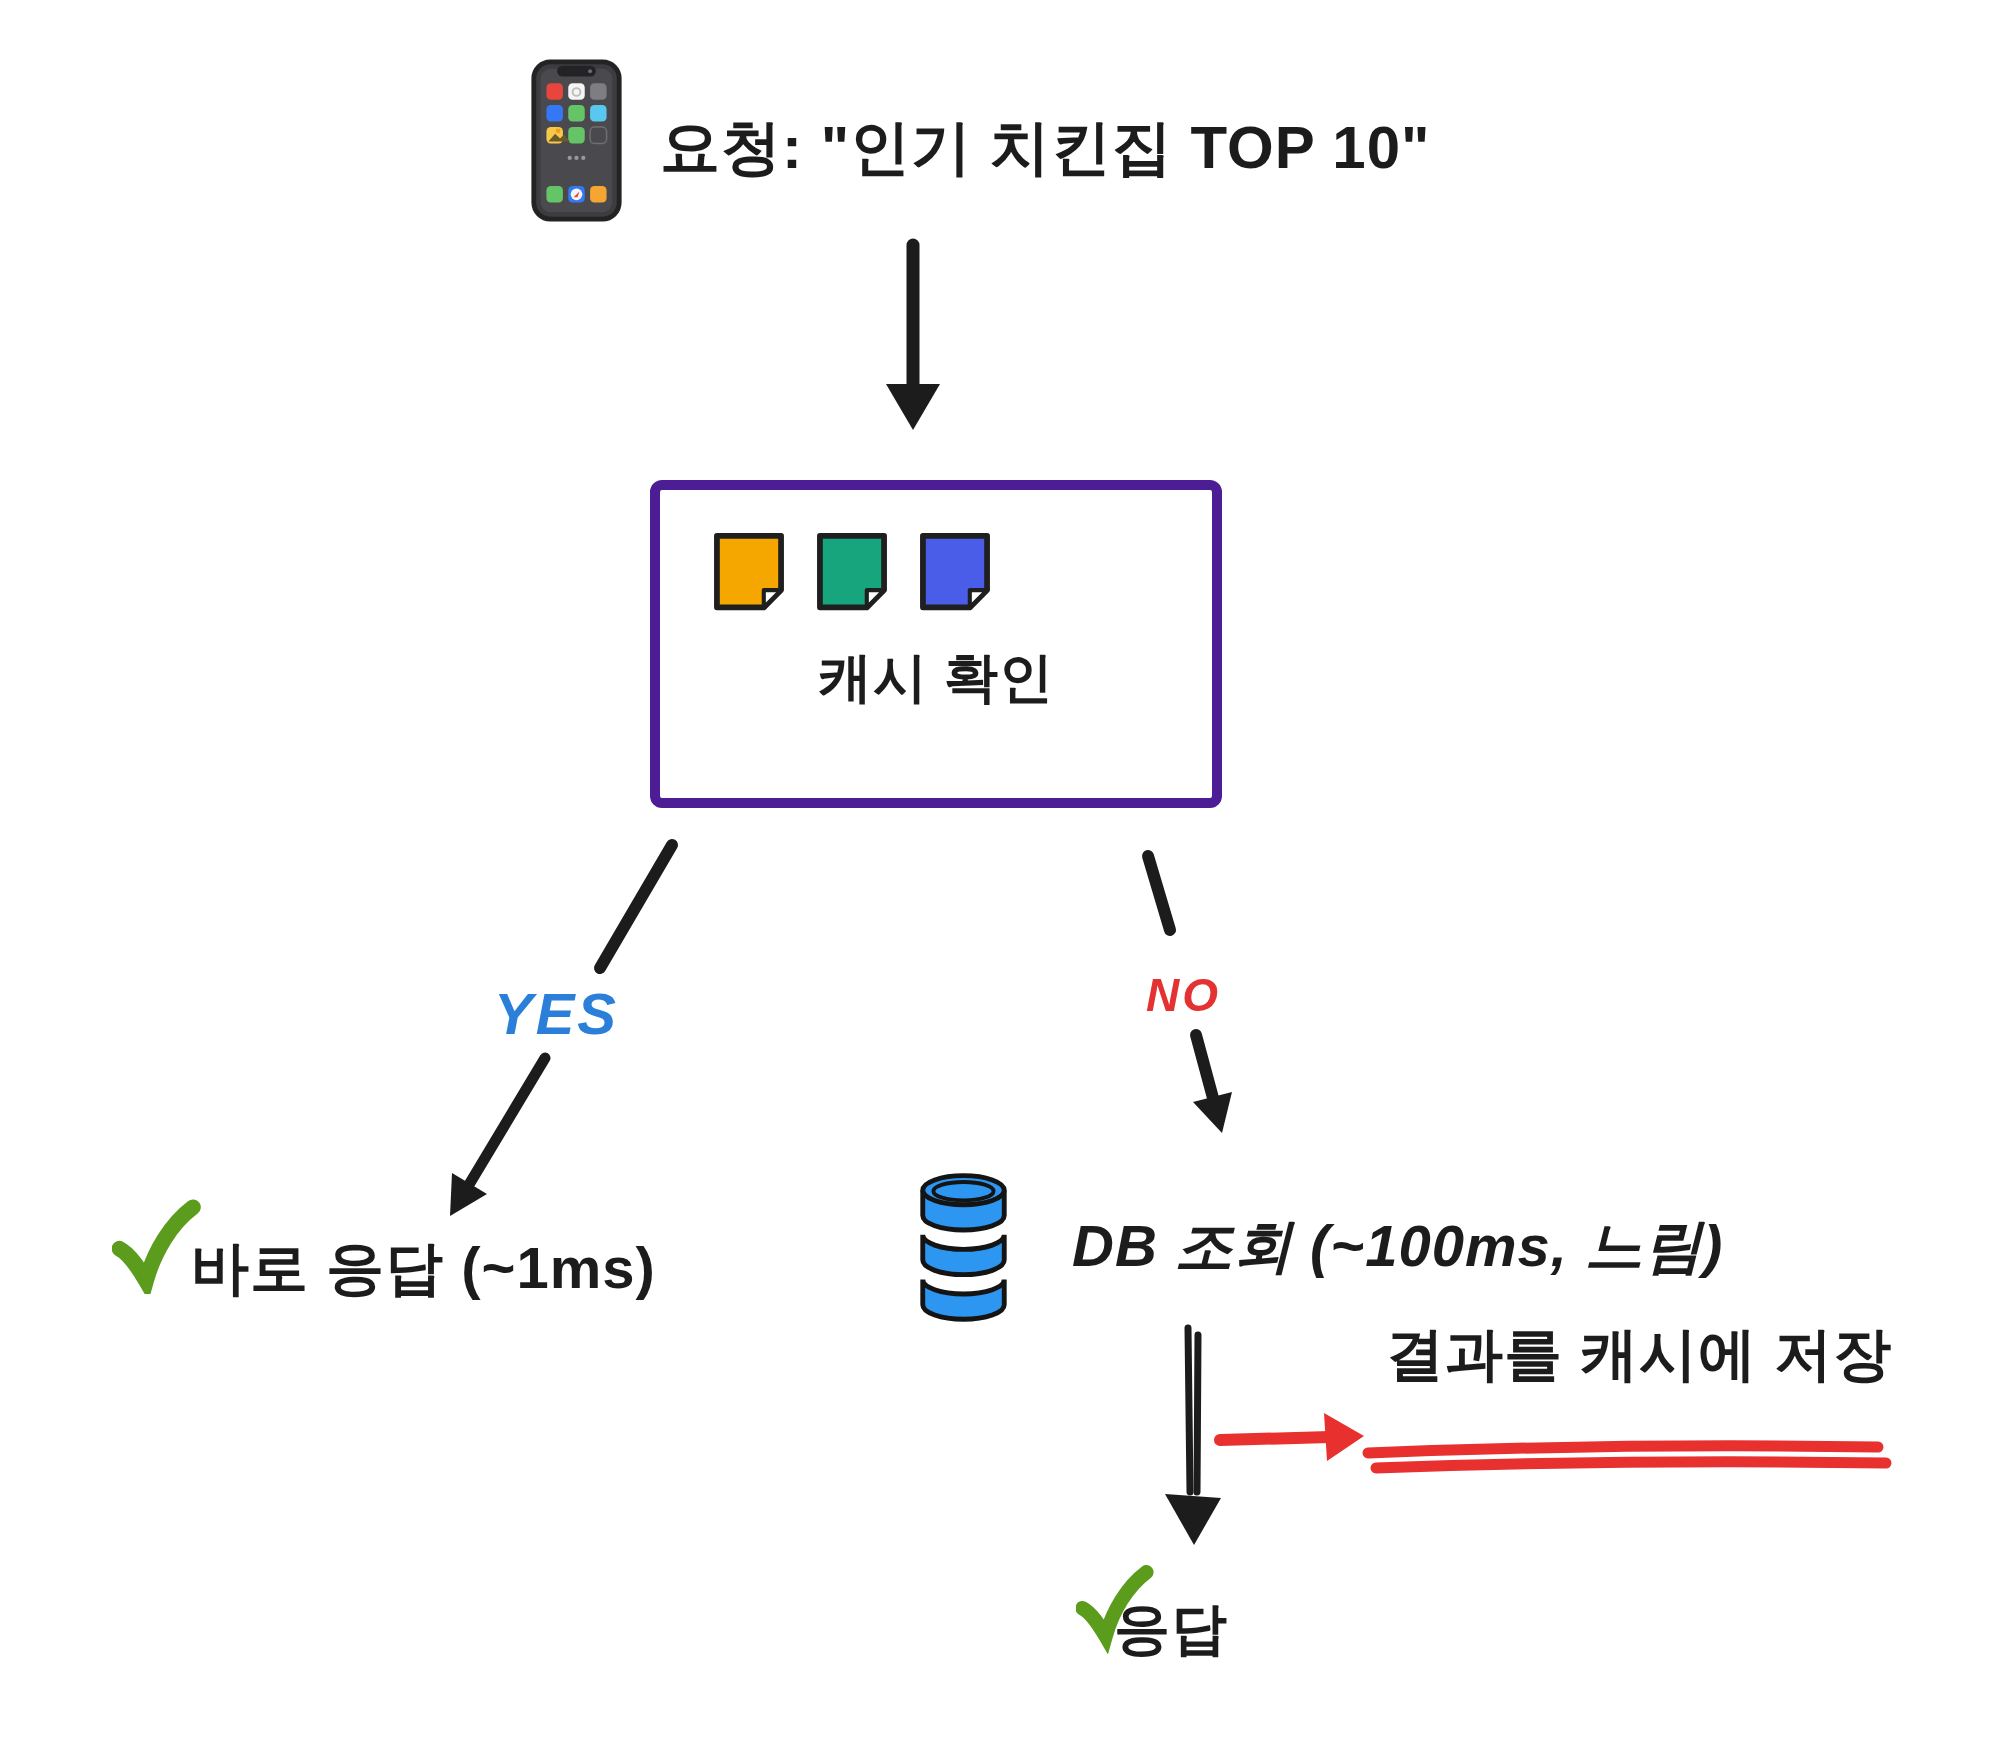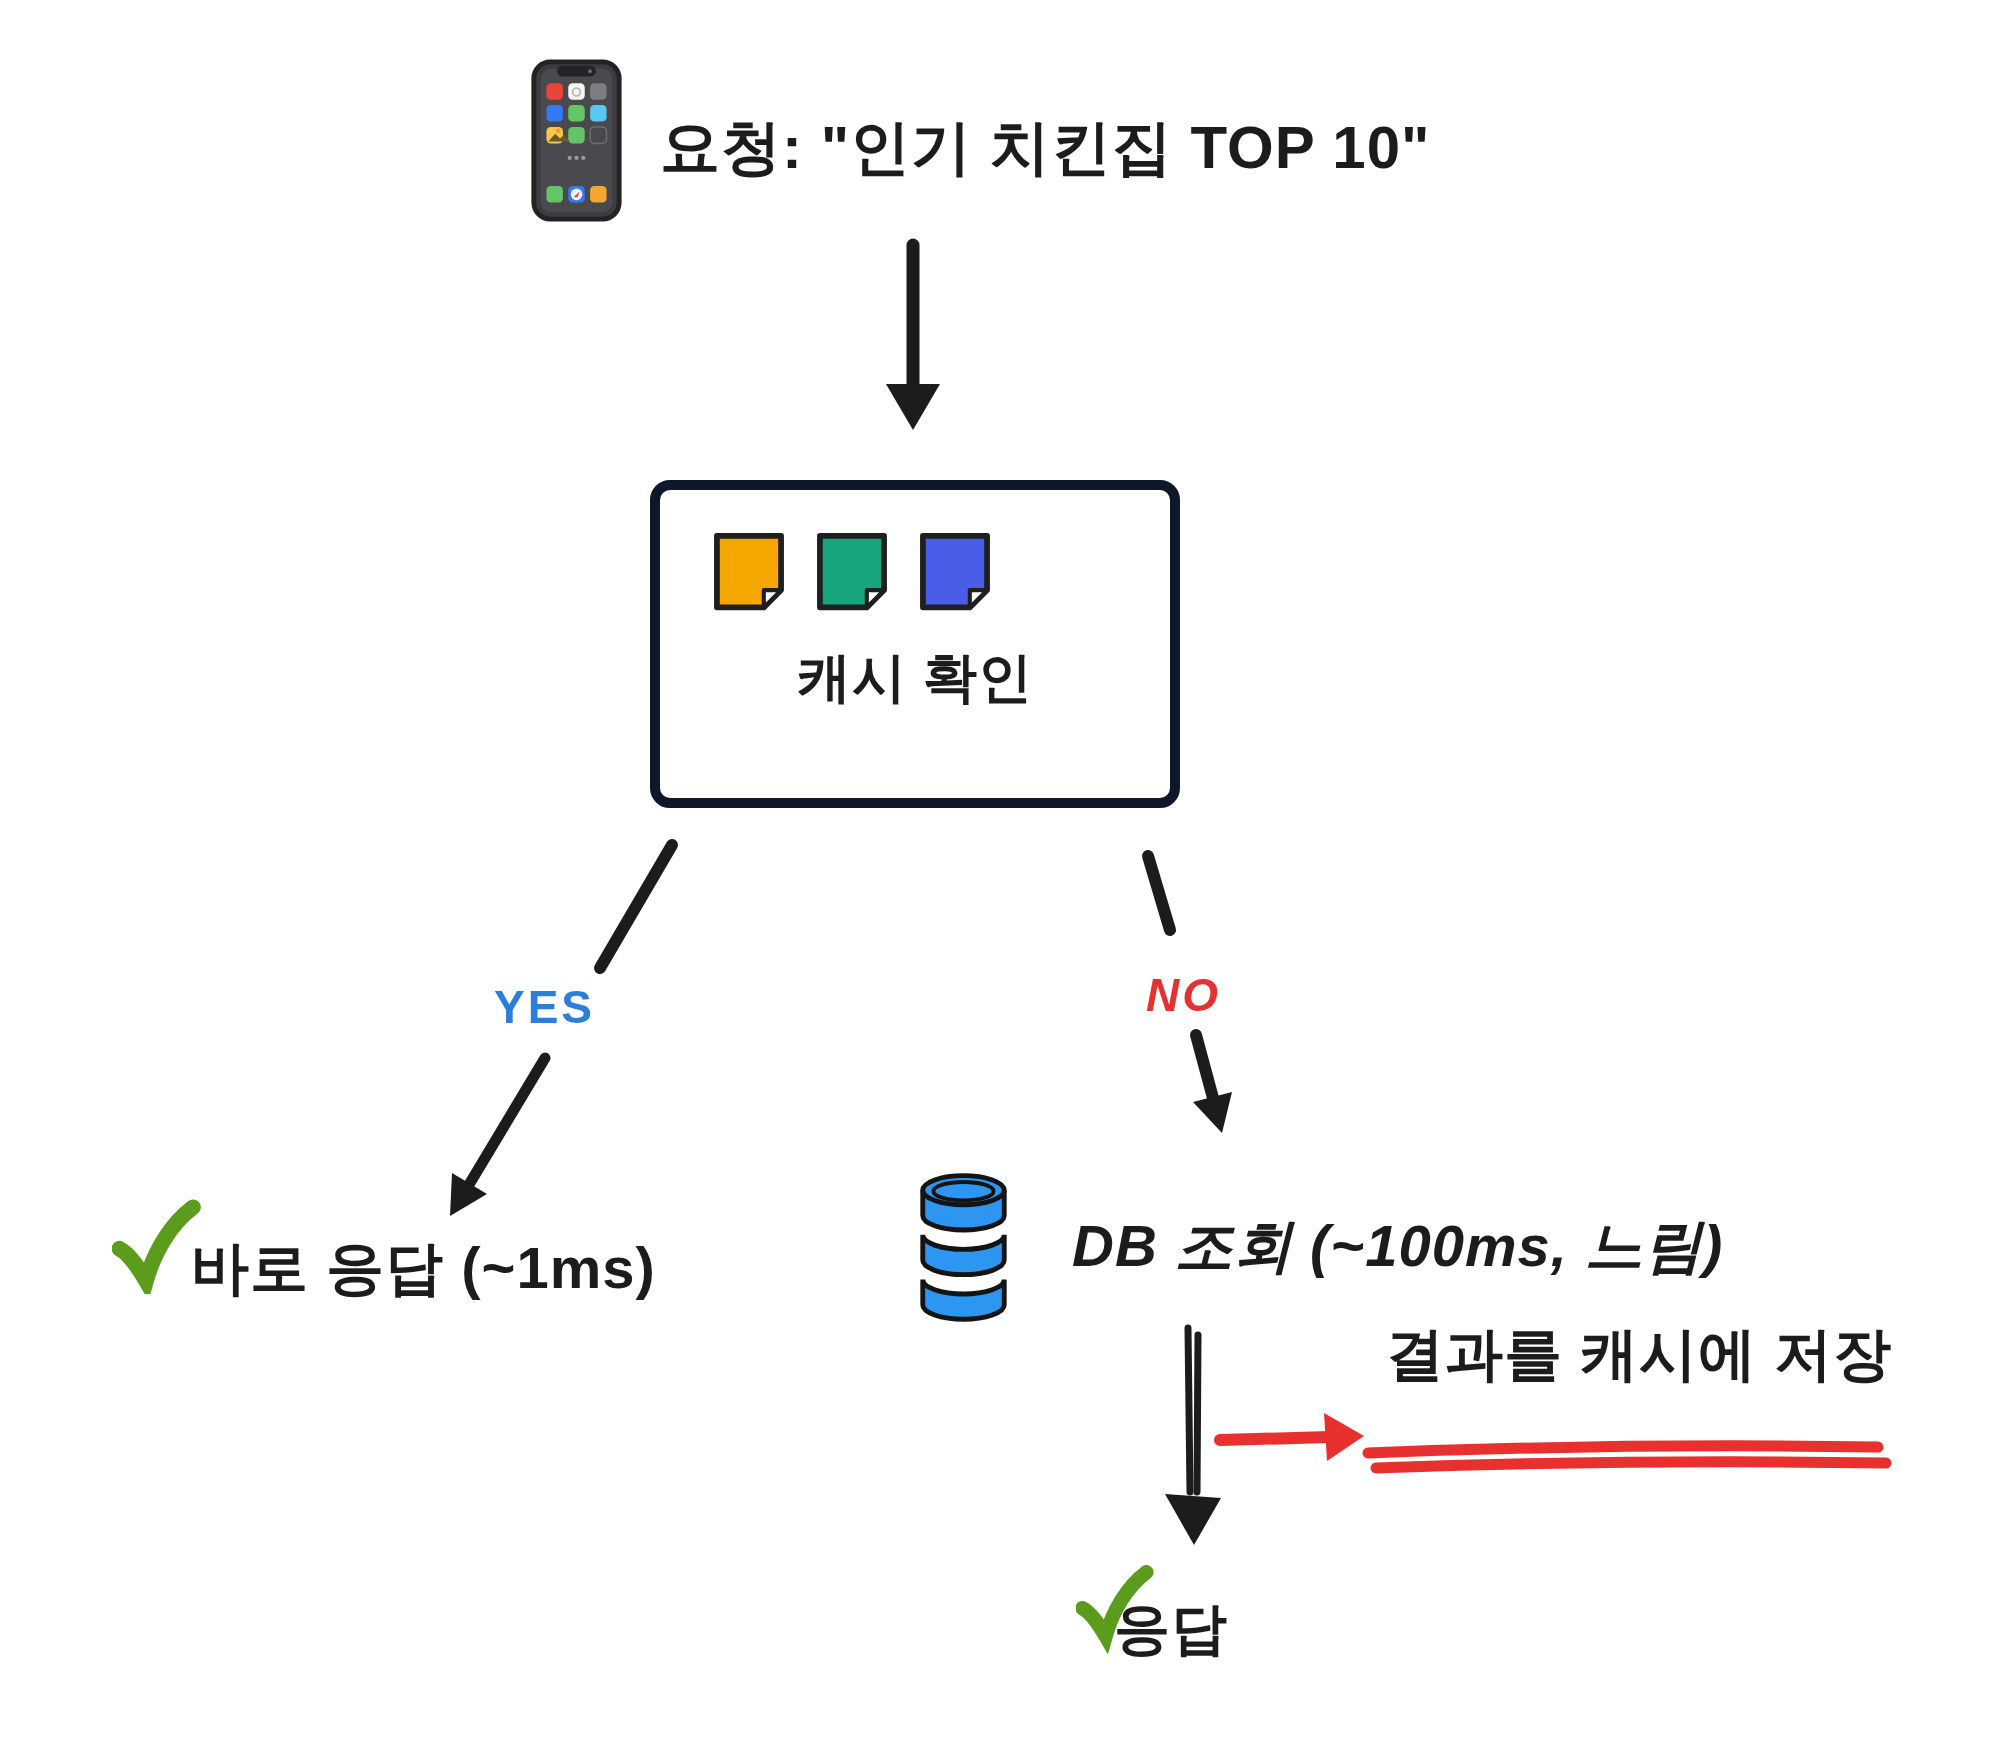--- a/index.html
+++ b/index.html
@@ -13,30 +13,30 @@
   }
   .abs{position:absolute;}
   .label{
     font-weight:700;
     color:#1c1c1c;
     letter-spacing:1px;
     white-space:nowrap;
   }
   #request-label{left:660px;top:108px;font-size:60px;}
   #cache-box{
-    left:650px;top:480px;width:530px;height:328px;
-    border:10px solid #0f172a;border-radius:20px;
+    left:650px;top:480px;width:572px;height:328px;
+    border:10px solid #4c1d95;border-radius:12px;
     box-sizing:border-box;background:#ffffff;
   }
   .note{position:absolute;top:37px;width:74px;height:90px;}
   #note-orange{left:52px;}
   #note-green{left:155px;}
   #note-blue{left:258px;}
   #cache-label{left:0;top:152px;width:100%;text-align:center;font-size:54px;position:absolute;}
-  #yes-label{left:494px;top:980px;font-size:46px;color:#2b7fd9;letter-spacing:3px;}
+  #yes-label{left:494px;top:980px;font-size:58px;color:#2b7fd9;font-style:italic;letter-spacing:3px;}
   #no-label{left:1146px;top:944px;font-size:46px;color:#e33231;font-style:italic;letter-spacing:3px;margin-top:24px;}
   #cache-hit-row{left:112px;top:1196px;}
   #cache-hit-label{left:191px;top:1230px;font-size:58px;}
   #db-icon{left:915px;top:1168px;}
   #db-label{left:1072px;top:1208px;font-size:58px;font-style:italic;}
   #save-label{left:1386px;top:1316px;font-size:58px;}
   #response-check{left:1076px;top:1556px;}
   #response-label{left:1114px;top:1592px;font-size:56px;}
   svg{display:block;}
   #connector-layer{left:0;top:0;pointer-events:none;}

